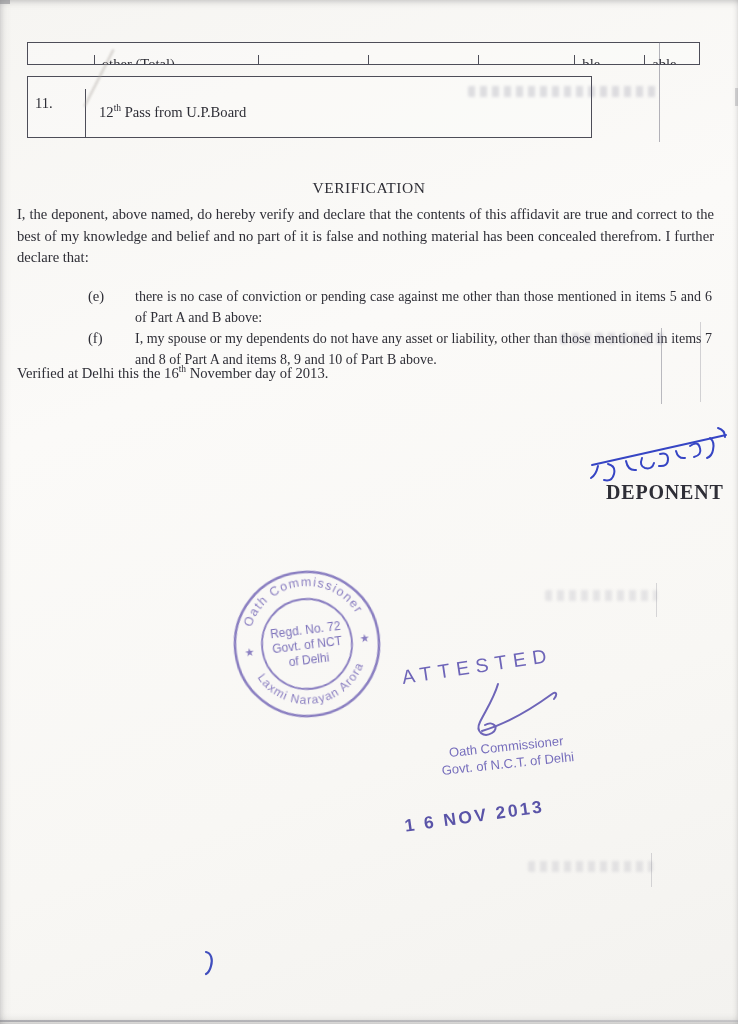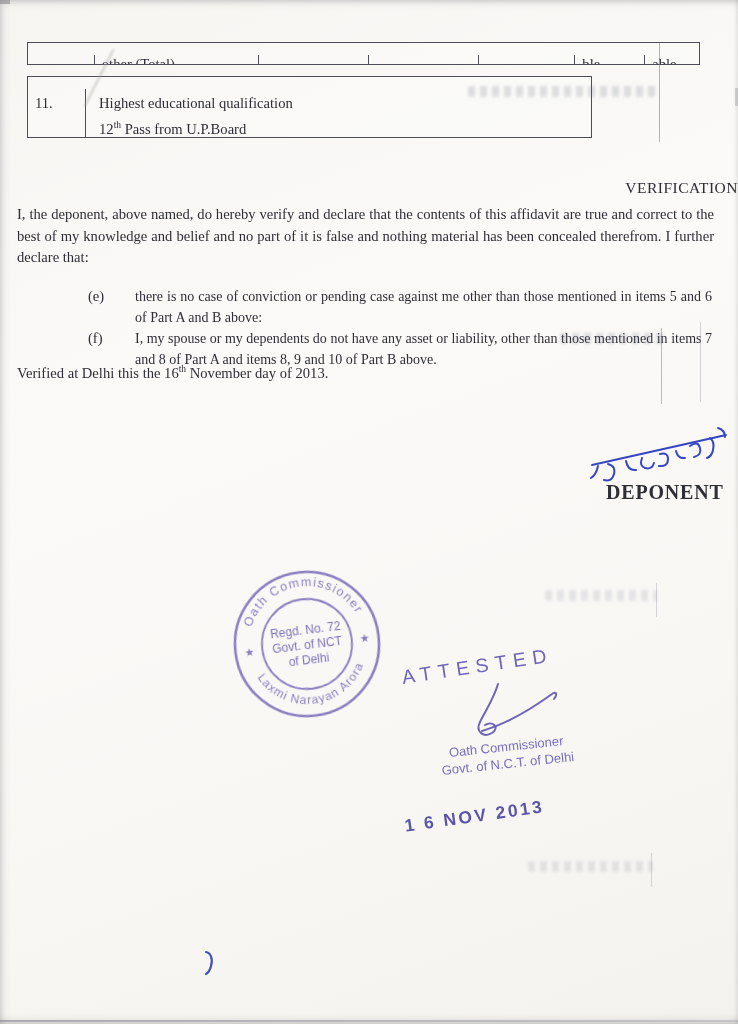--- a/index.html
+++ b/index.html
@@ -22,21 +22,21 @@
 
   
   .doc-table { position: absolute; display: flex; border: 1.2px solid #4d4d58; background: rgba(255,255,255,.25); }
   .doc-cell { border-left: 1px solid #4d4d58; padding: 1px 7px 0; font-size: 14.6px; overflow: hidden; white-space: nowrap; margin-top: 12px; }
   .doc-cell:first-child { border-left: none; }
   .qual-cell { padding-top: 6px; white-space: normal; }
   .qual-line2 { margin-top: 9px; }
   sup { font-size: 9.5px; vertical-align: super; line-height: 0; }
 
   
-  .heading { top: 179px; left: 0; width: 100%; text-align: right; font-size: 15.5px; letter-spacing: .5px; }
+  .heading { top: 179px; left: 0; width: 100%; text-align: center; font-size: 15.5px; letter-spacing: .5px; }
   .para { top: 204px; left: 17px; width: 697px; text-align: justify; font-size: 14.6px; line-height: 21.5px; }
   .items { top: 286px; left: 88px; width: 624px; }
   .item { display: flex; }
   .item-label { flex: 0 0 47px; font-size: 14.6px; line-height: 21px; }
   .item-text { flex: 1; text-align: justify; font-size: 14px; line-height: 21px; }
   .verified { top: 365px; left: 17px; font-size: 14.6px; }
 
   
   .deponent { left: 606px; top: 481px; font-weight: bold; font-size: 20px; letter-spacing: .8px; }
   .sig-svg { left: 578px; top: 424px; opacity: .92; }
@@ -75,21 +75,20 @@
     <div class="doc-cell" style="width:110px"></div>
     <div class="doc-cell" style="width:110px"></div>
     <div class="doc-cell" style="width:97px"></div>
     <div class="doc-cell" style="width:70px">ble</div>
     <div class="doc-cell" style="width:55px">able</div>
   </div>
 
   <div class="doc-table" style="left:27px; top:76px; width:565px; height:62px;">
     <div class="doc-cell qual-cell" style="width:66px">11.</div>
     <div class="doc-cell qual-cell" style="width:607px; padding-left:13px">
-      <div>Highest educational qualification</div>
       <div class="qual-line2"><span>12</span><sup>th</sup><span> Pass from U.P.Board</span></div>
     </div>
   </div>
 
   <div class="abs heading">VERIFICATION</div>
 
   <div class="abs para">I, the deponent, above named, do hereby verify and declare that the contents of this affidavit are true and correct to the best of my knowledge and belief and no part of it is false and nothing material has been concealed therefrom. I further declare that:</div>
 
   <div class="abs items">
     <div class="item">

